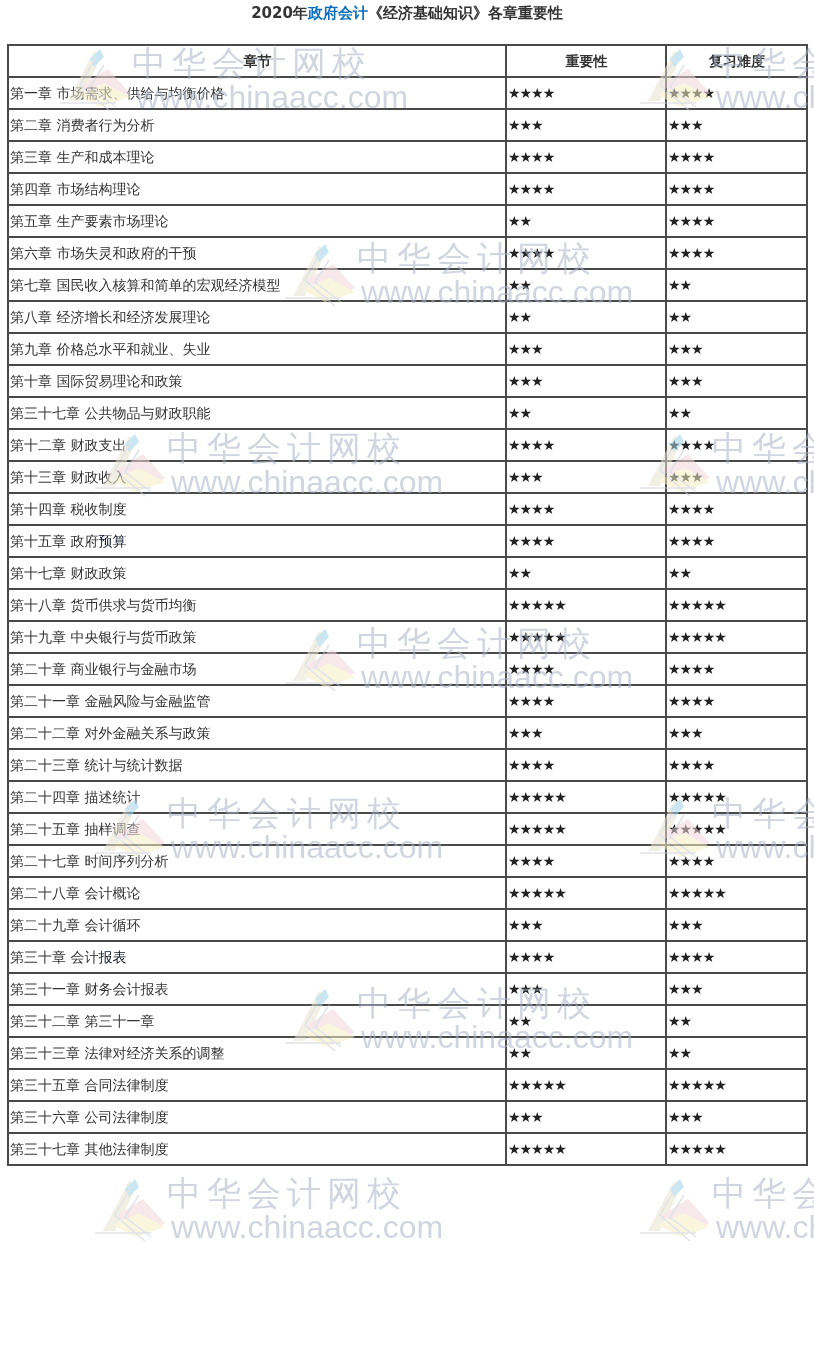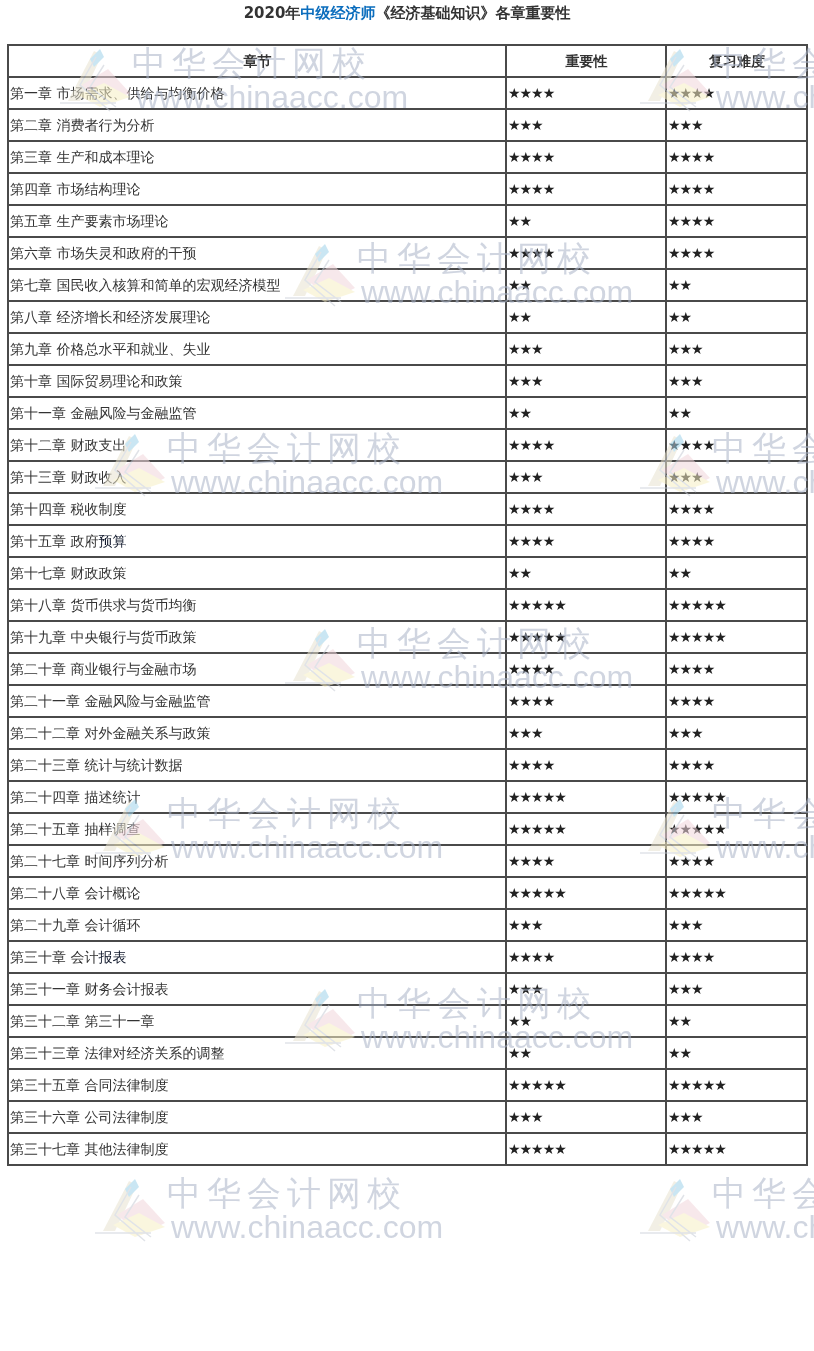--- a/index.html
+++ b/index.html
@@ -22,21 +22,21 @@
   .wm svg { position: absolute; left: 0; top: 0; }
   .wm .cn { position: absolute; left: 72px; top: -4px; font-size: 34px; letter-spacing: 6px;
             color: #aab4c8; font-family: "DejaVu Sans", sans-serif; white-space: nowrap; }
   .wm .url { position: absolute; left: 76px; top: 34px; font-size: 32px; color: #aab4c8;
              font-family: "Liberation Sans", sans-serif; white-space: nowrap; }
 </style>
 </head>
 <body>
 
 <div class="title">
-  <span>2020年</span><a class="hl">中级经济师</a><span>《经济基础知识》各章重要性</span>
+  <span>2020年</span><a class="hl">政府会计</a><span>《经济基础知识》各章重要性</span>
 </div>
 
 <table class="chapters">
   <colgroup>
       <col class="c1">
       <col class="c2">
       <col class="c3">
     </colgroup>
   <thead>
     <tr>
@@ -90,21 +90,21 @@
         <td><span>第九章 价格总水平和就业、失业</span></td>
         <td class="stars">★★★</td>
         <td class="stars">★★★</td>
       </tr>
       <tr>
         <td><span>第十章 国际贸易理论和政策</span></td>
         <td class="stars">★★★</td>
         <td class="stars">★★★</td>
       </tr>
       <tr>
-        <td><span>第十一章 金融风险与金融监管</span></td>
+        <td><span>第三十七章 公共物品与财政职能</span></td>
         <td class="stars">★★</td>
         <td class="stars">★★</td>
       </tr>
       <tr>
         <td><span>第十二章 财政支出</span></td>
         <td class="stars">★★★★</td>
         <td class="stars">★★★★</td>
       </tr>
       <tr>
         <td><span>第十三章 财政收入</span></td>

